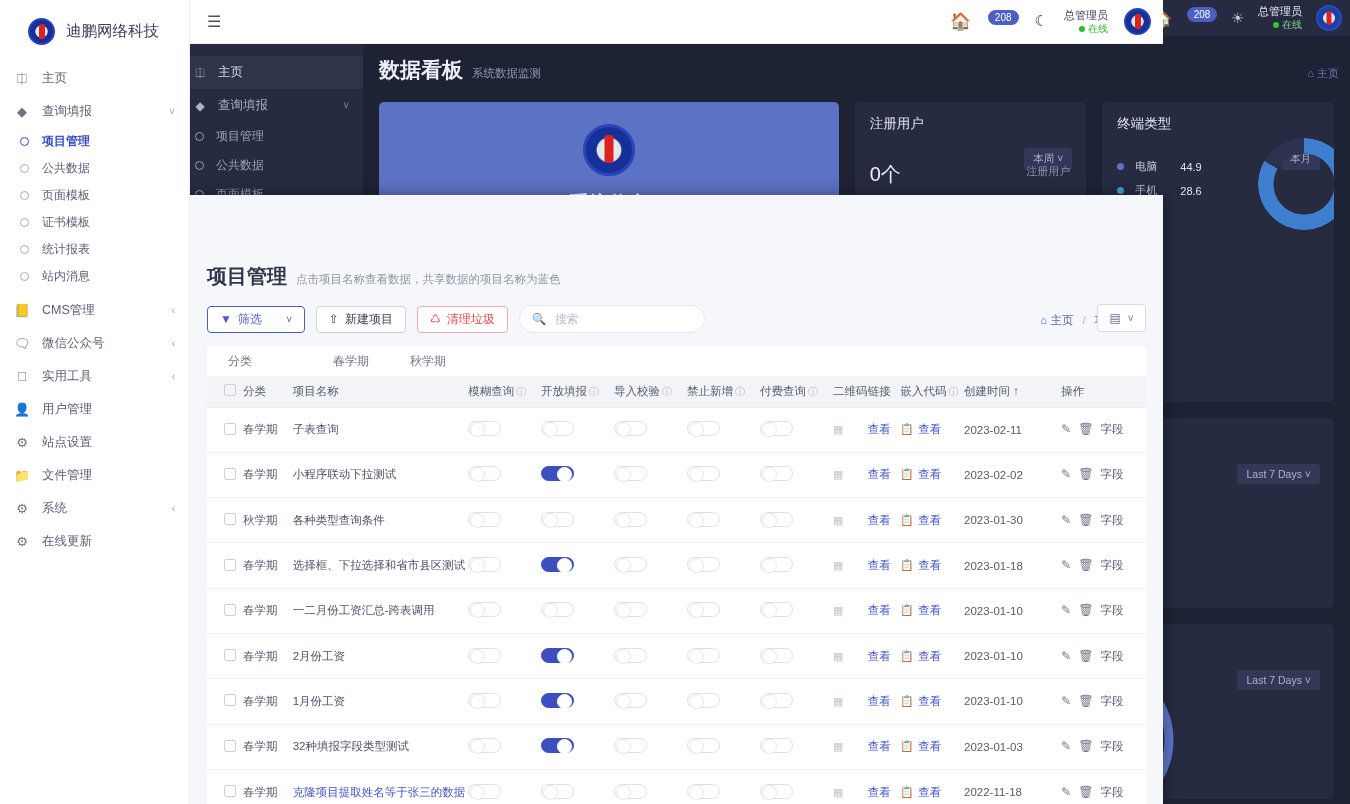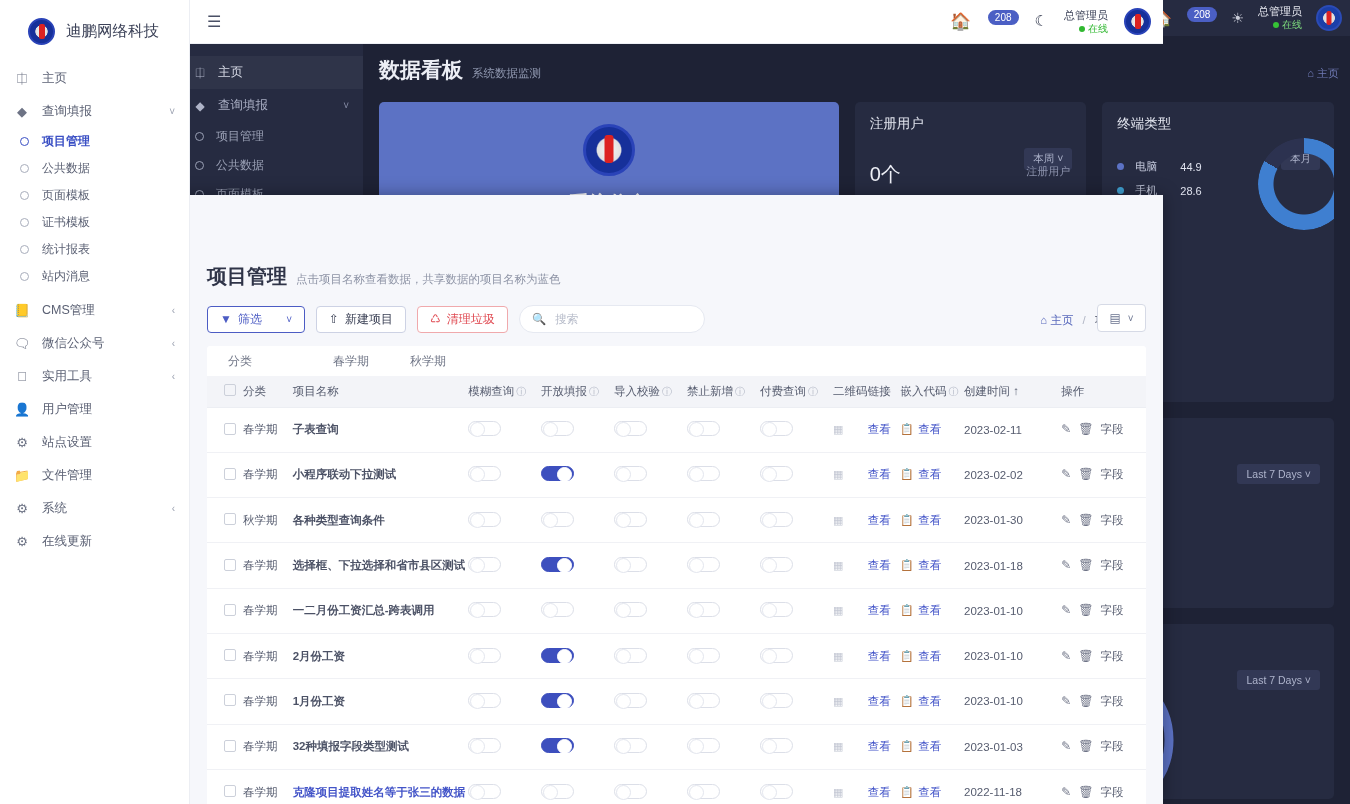--- a/index.html
+++ b/index.html
@@ -202,21 +202,21 @@
   table { border-collapse: collapse; width: 939px; table-layout: fixed; }
   thead th {
     background:#f3f4f8; font-size:11.5px; color:#555b6e; font-weight:normal;
     height:31px; text-align:left; padding:0; white-space:nowrap;
   }
   thead th .q { color:#b3b8c6; font-size:10px; margin-left:2px; }
   tbody td { height:45.3px; font-size:11.5px; color:#555b6e; border-bottom:1px solid #f0f1f5; padding:0; }
   tbody tr:first-child td { border-top:1px solid #eceef3; }
   .cb { width:12px; height:12px; border:1px solid #ccd0da; border-radius:2px; display:inline-block; }
   .cat { color:#5a6073; }
-  .pname { color:#4c5266;font-weight:bold; }
+  .pname { color:#4c5266; }
   .pname.shared { color:#4354c8; }
   .sw {
     width:33px; height:15px; border-radius:8px; border:1px solid #dcdfe8; background:#fff;
     position:relative; display:inline-block;
   }
   .sw::after {
     content:""; position:absolute; left:1px; top:0px; width:13px; height:13px; border-radius:50%;
     background:#fff; border:1px solid #e3e6ee;
   }
   .sw.on { background:#3d4fbe; border-color:#3d4fbe; }

